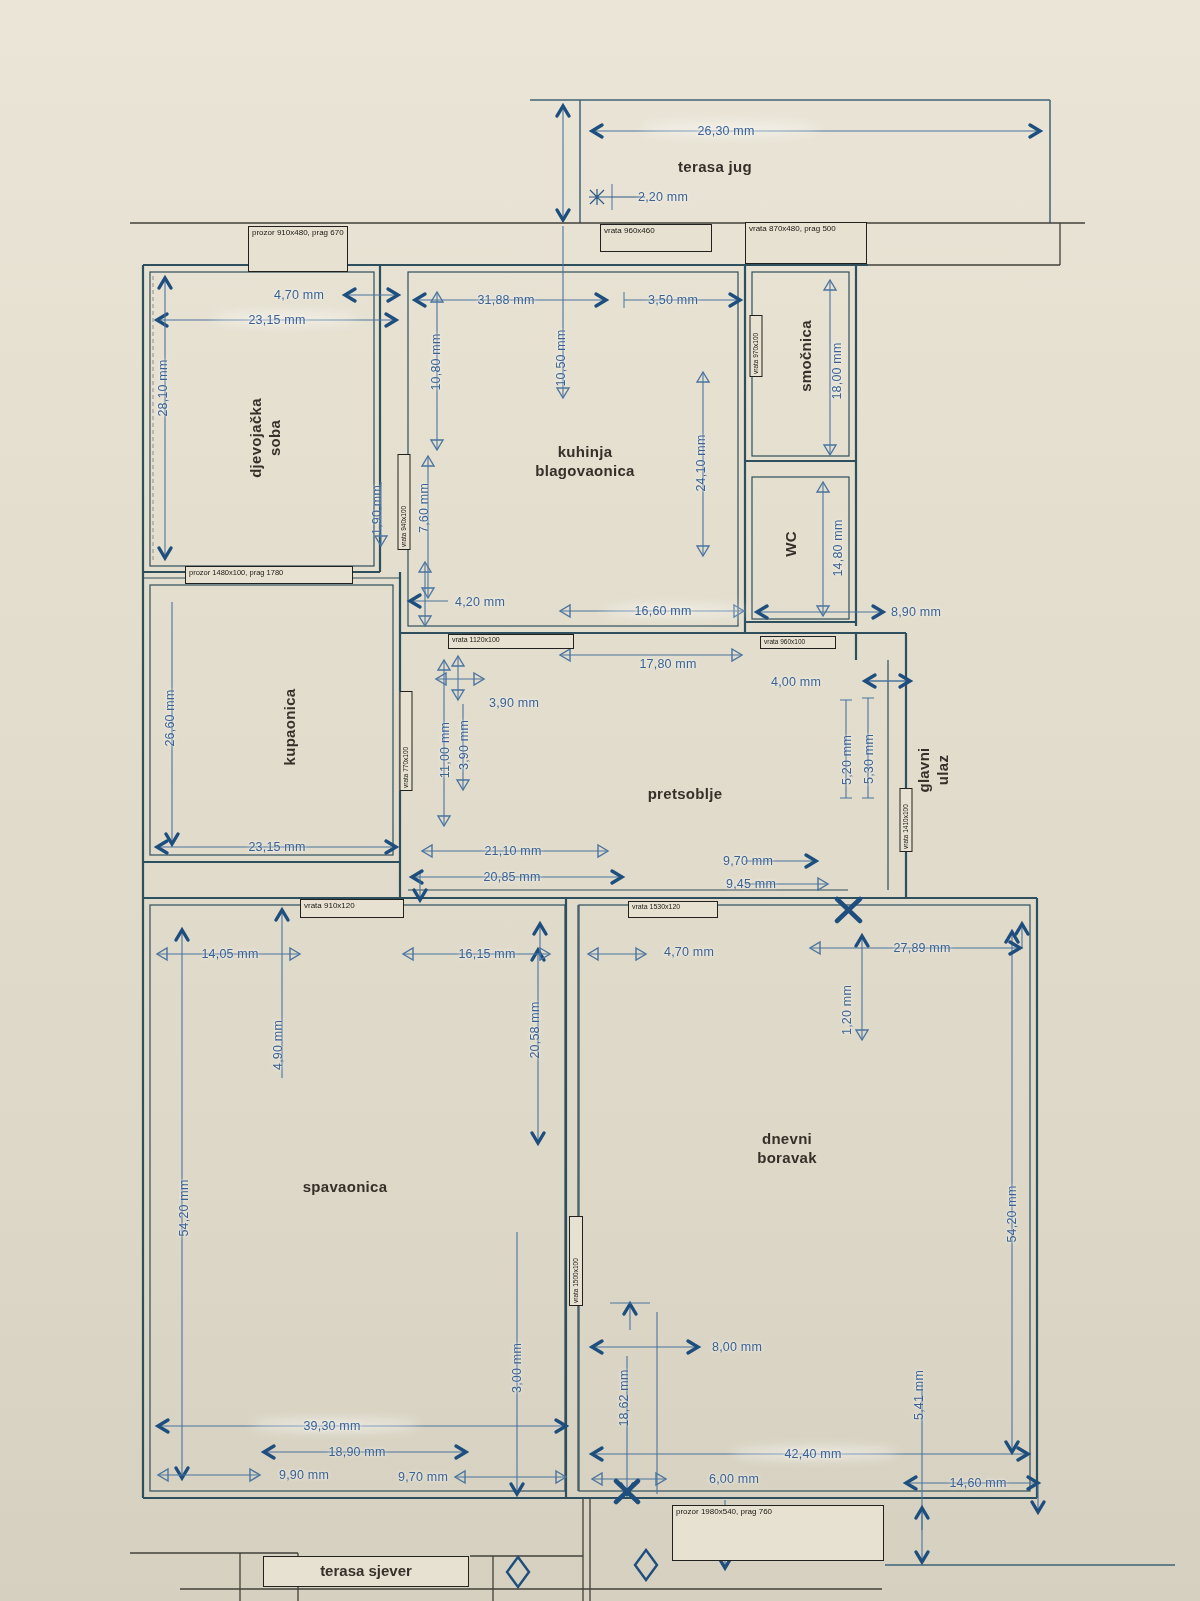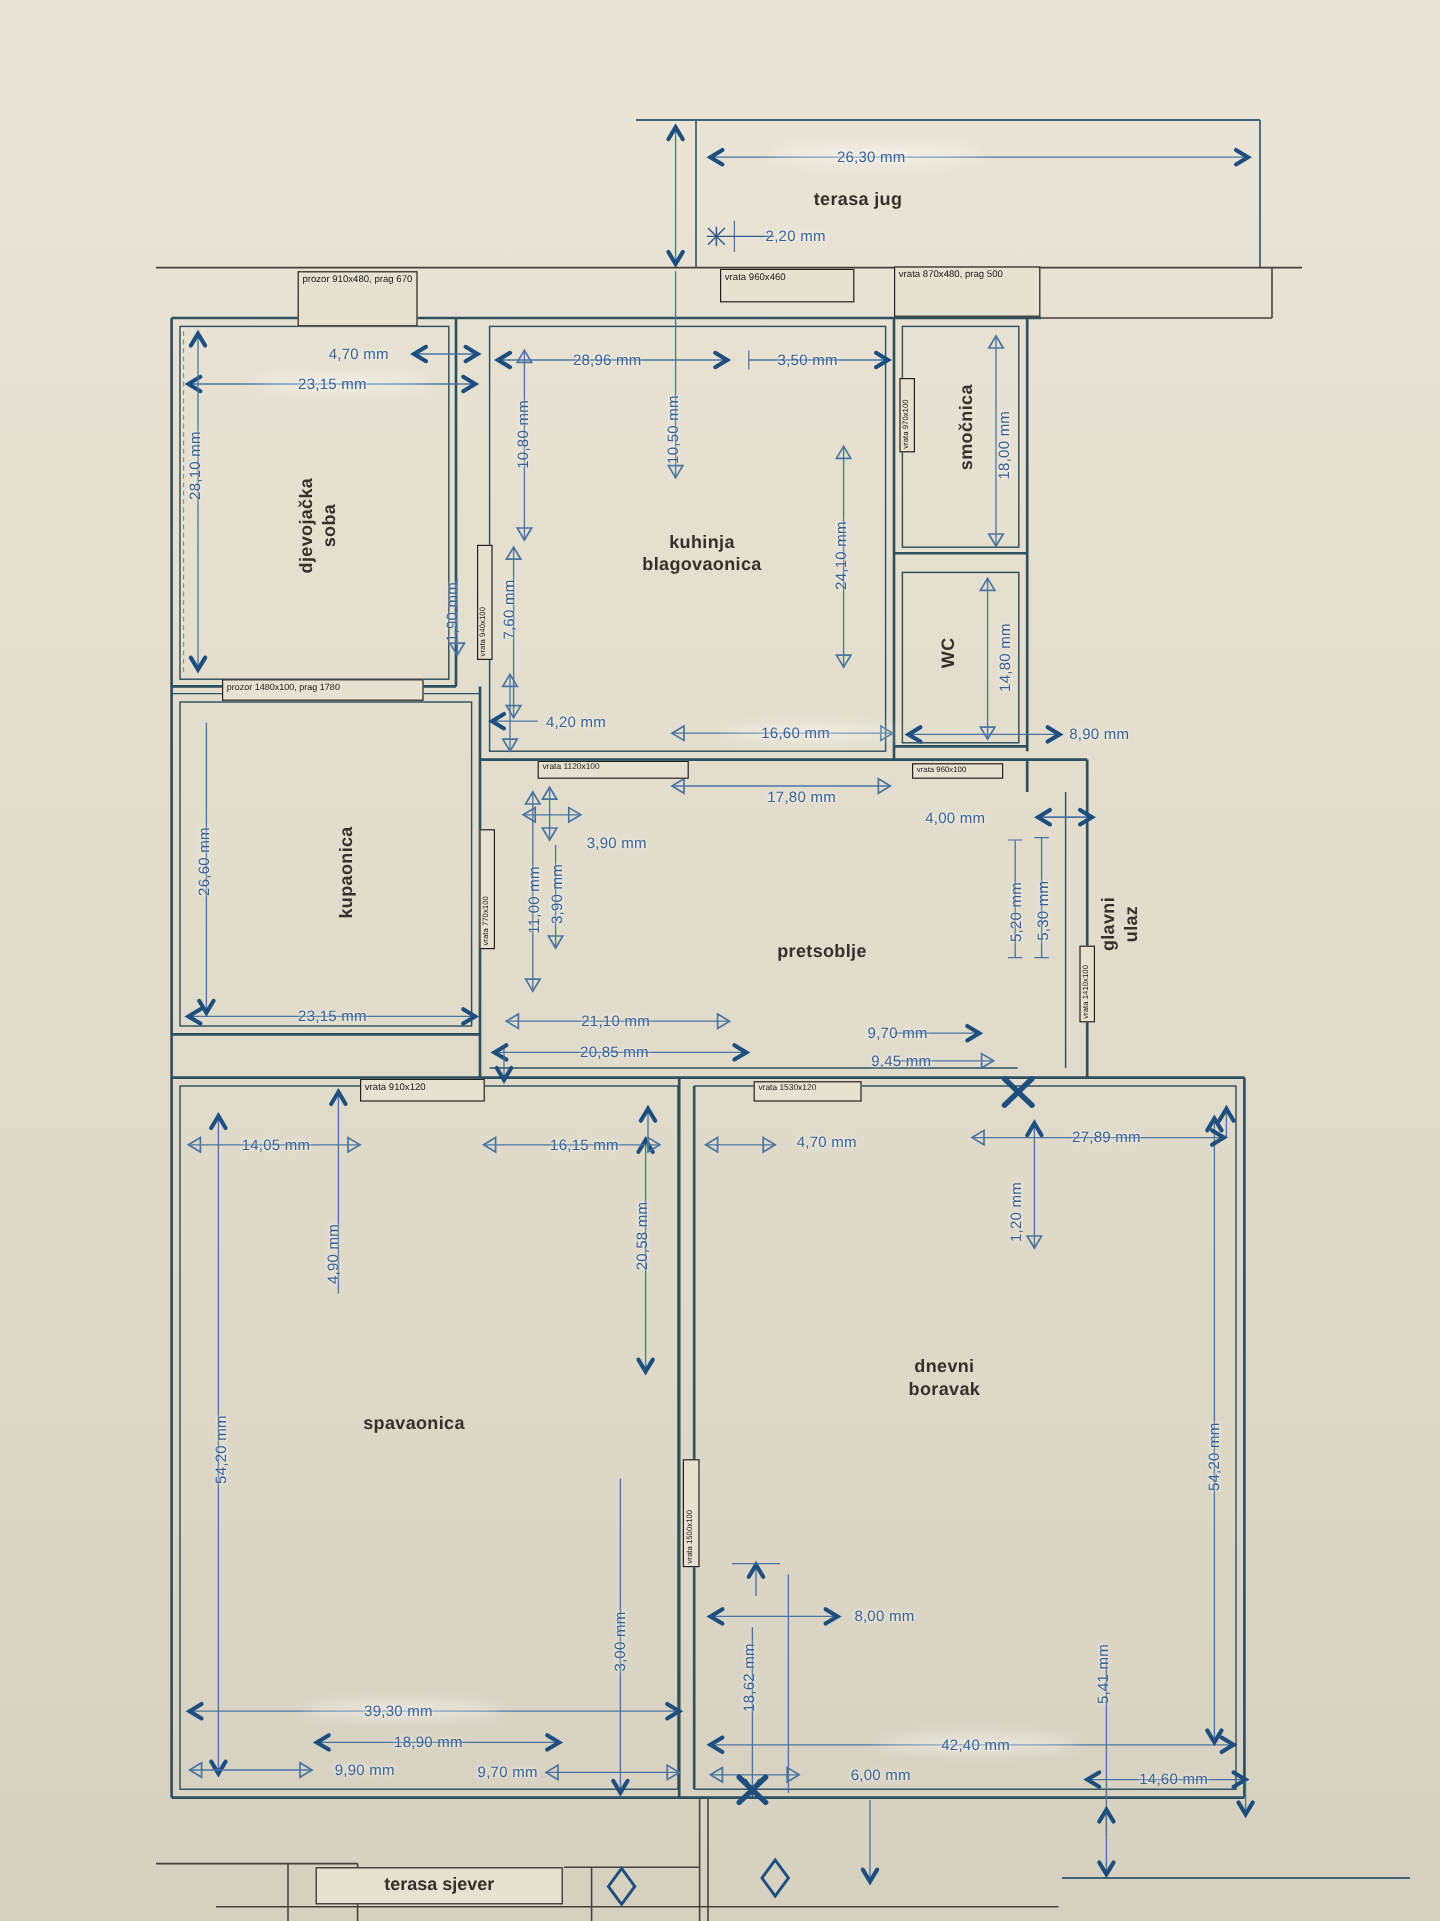--- a/index.html
+++ b/index.html
@@ -166,21 +166,21 @@
   <div class="room v" style="left:290px;top:727px">kupaonica</div>
   <div class="room" style="left:685px;top:794px">pretsoblje</div>
   <div class="room v" style="left:934px;top:770px;width:54px">glavni ulaz</div>
   <div class="room" style="left:345px;top:1187px">spavaonica</div>
   <div class="room" style="left:787px;top:1149px;width:84px">dnevni boravak</div>
 
   <div class="dim" style="left:726px;top:131px">26,30 mm</div>
   <div class="dim" style="left:663px;top:197px">2,20 mm</div>
   <div class="dim" style="left:299px;top:295px">4,70 mm</div>
   <div class="dim" style="left:277px;top:320px">23,15 mm</div>
-  <div class="dim" style="left:506px;top:300px">28,96 mm</div>
+  <div class="dim" style="left:506px;top:300px">31,88 mm</div>
   <div class="dim" style="left:673px;top:300px">3,50 mm</div>
   <div class="dim" style="left:480px;top:602px">4,20 mm</div>
   <div class="dim" style="left:663px;top:611px">16,60 mm</div>
   <div class="dim" style="left:916px;top:612px">8,90 mm</div>
   <div class="dim" style="left:668px;top:664px">17,80 mm</div>
   <div class="dim" style="left:796px;top:682px">4,00 mm</div>
   <div class="dim" style="left:514px;top:703px">3,90 mm</div>
   <div class="dim" style="left:748px;top:861px">9,70 mm</div>
   <div class="dim" style="left:751px;top:884px">9,45 mm</div>
   <div class="dim" style="left:513px;top:851px">21,10 mm</div>
@@ -222,20 +222,21 @@
   <div class="dim v" style="left:919px;top:1395px">5,41 mm</div>
 
   <div class="obox" style="left:248px;top:226px;width:100px;height:46px"><span>prozor 910x480, prag 670</span></div>
   <div class="obox" style="left:600px;top:224px;width:112px;height:28px"><span>vrata 960x460</span></div>
   <div class="obox" style="left:745px;top:222px;width:122px;height:42px"><span>vrata 870x480, prag 500</span></div>
   <div class="obox" style="left:185px;top:566px;width:168px;height:18px;font-size:7.5px"><span>prozor 1480x100, prag 1780</span></div>
   <div class="obox" style="left:448px;top:634px;width:126px;height:15px;font-size:7px"><span>vrata 1120x100</span></div>
   <div class="obox" style="left:760px;top:636px;width:76px;height:13px;font-size:6.5px"><span>vrata 960x100</span></div>
   <div class="obox" style="left:300px;top:899px;width:104px;height:19px"><span>vrata 910x120</span></div>
   <div class="obox" style="left:628px;top:901px;width:90px;height:17px;font-size:7px"><span>vrata 1530x120</span></div>
+  <div class="obox" style="left:672px;top:1505px;width:212px;height:56px"><span>prozor 1980x540, prag 760</span></div>
 
   <div class="obox v" style="left:404px;top:502px;width:96px;height:13px">
       <span>vrata 940x100</span>
     </div>
   <div class="obox v" style="left:756px;top:346px;width:62px;height:13px">
       <span>vrata 970x100</span>
     </div>
   <div class="obox v" style="left:406px;top:741px;width:100px;height:13px">
       <span>vrata 770x100</span>
     </div>

